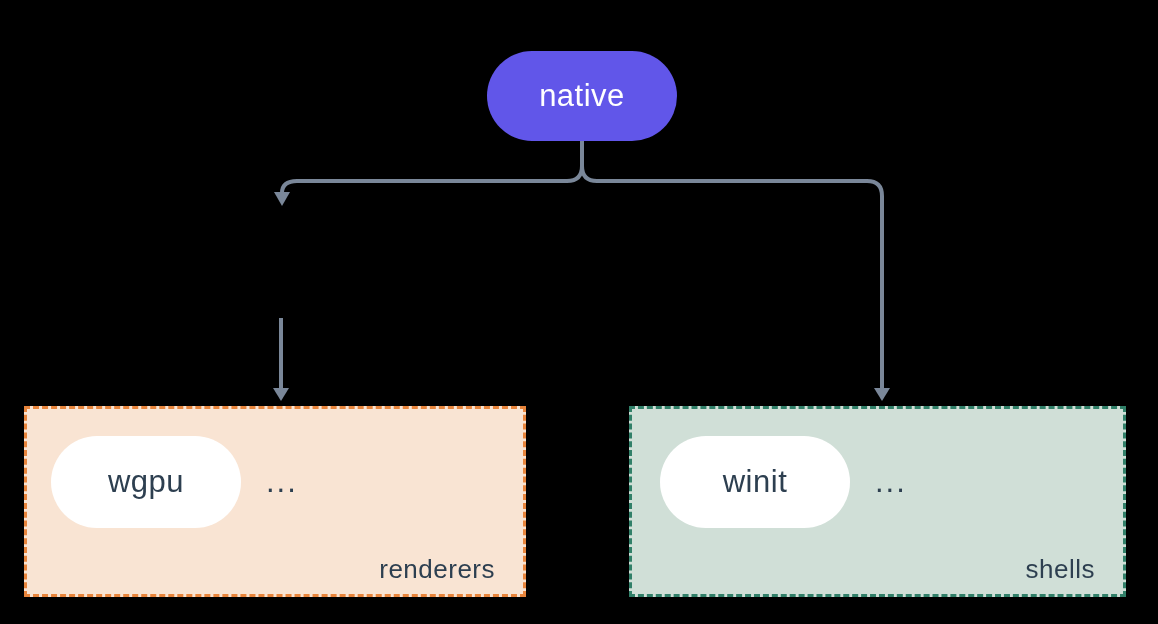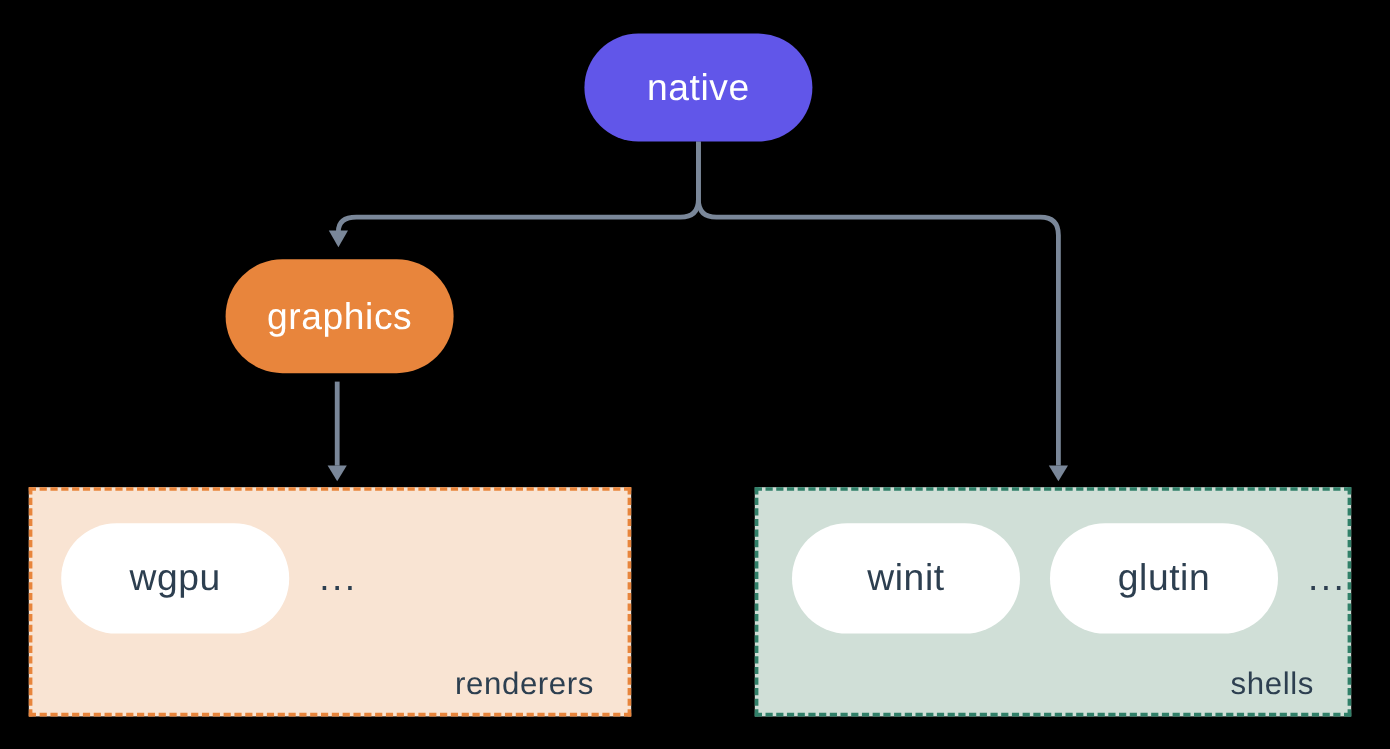--- a/index.html
+++ b/index.html
@@ -83,40 +83,34 @@
 
   <svg class="connectors" viewBox="0 0 1158 624" xmlns="http://www.w3.org/2000/svg">
     <path d="M 582 118 L 582 166 Q 582 181 567 181 L 297 181 Q 282 181 282 193" fill="none" stroke-width="4" stroke="#7a8799"></path>
     <path d="M 582 118 L 582 166 Q 582 181 597 181 L 867 181 Q 882 181 882 196 L 882 388" fill="none" stroke-width="4" stroke="#7a8799"></path>
     <path d="M 281 318 L 281 388" fill="none" stroke-width="4" stroke="#7a8799"></path>
     <polygon points="274,192 290,192 282,206" fill="#7a8799"></polygon>
     <polygon points="273,388 289,388 281,401" fill="#7a8799"></polygon>
     <polygon points="874,388 890,388 882,401" fill="#7a8799"></polygon>
   </svg>
 
-  <div class="node node-native" style="background: rgb(97, 86, 233); color: rgb(255, 255, 255);">
+  <div class="node node-native" style="background: rgb(97, 86, 233); color: rgb(255, 255, 255); margin-top: 23px;">
     <span>native</span>
   </div>
 
-  <div class="node node-graphics" style="background: rgb(232, 133, 60); color: rgb(255, 255, 255);">
-    <span>graphics</span>
-  </div>
 
   <div class="group group-renderers" style="background: rgb(249, 228, 211); border-color: rgb(232, 133, 60); color: rgb(45, 63, 80);">
     <div class="pill">
       <span>wgpu</span>
     </div>
     <div class="ellipsis">...</div>
     <div class="group-label">renderers</div>
   </div>
 
   <div class="group group-shells" style="background: rgb(208, 223, 215); border-color: rgb(49, 128, 105); color: rgb(45, 63, 80); padding-left: 28px;">
     <div class="pill">
       <span>winit</span>
     </div>
-    <div class="pill">
-      <span>glutin</span>
-    </div>
     <div class="ellipsis">...</div>
     <div class="group-label">shells</div>
   </div>
 
 </div>
 
 </body></html>

